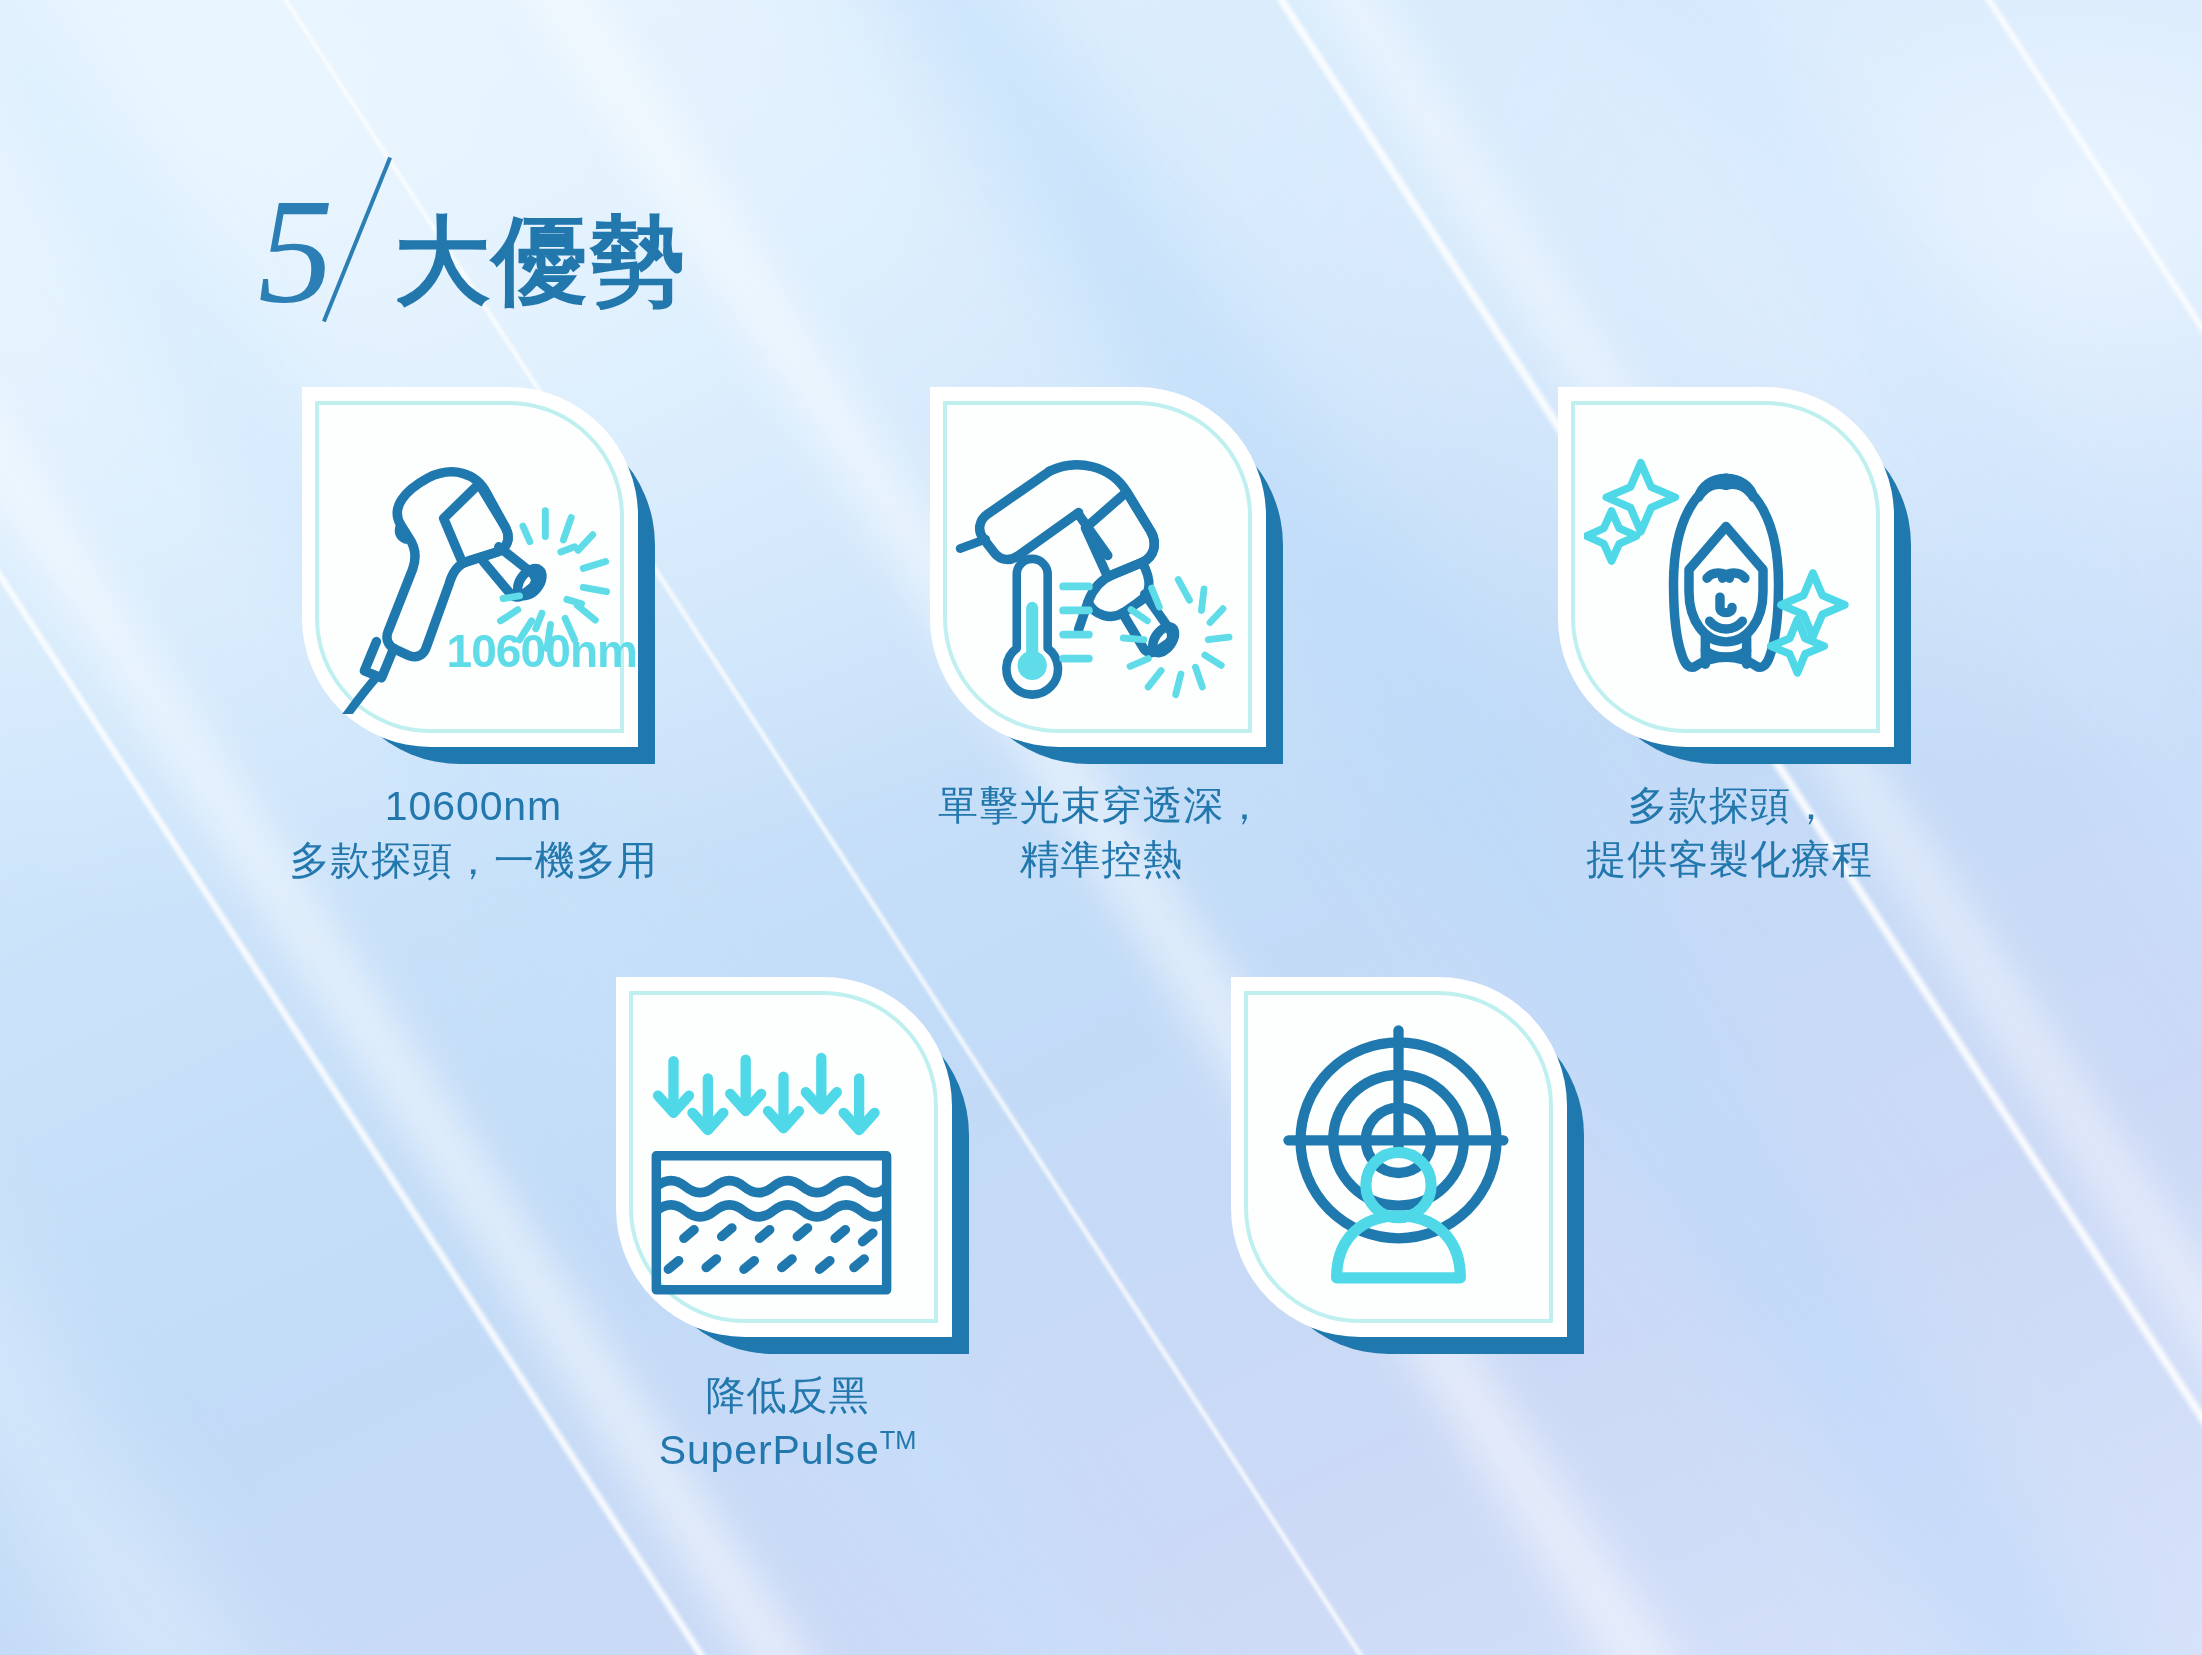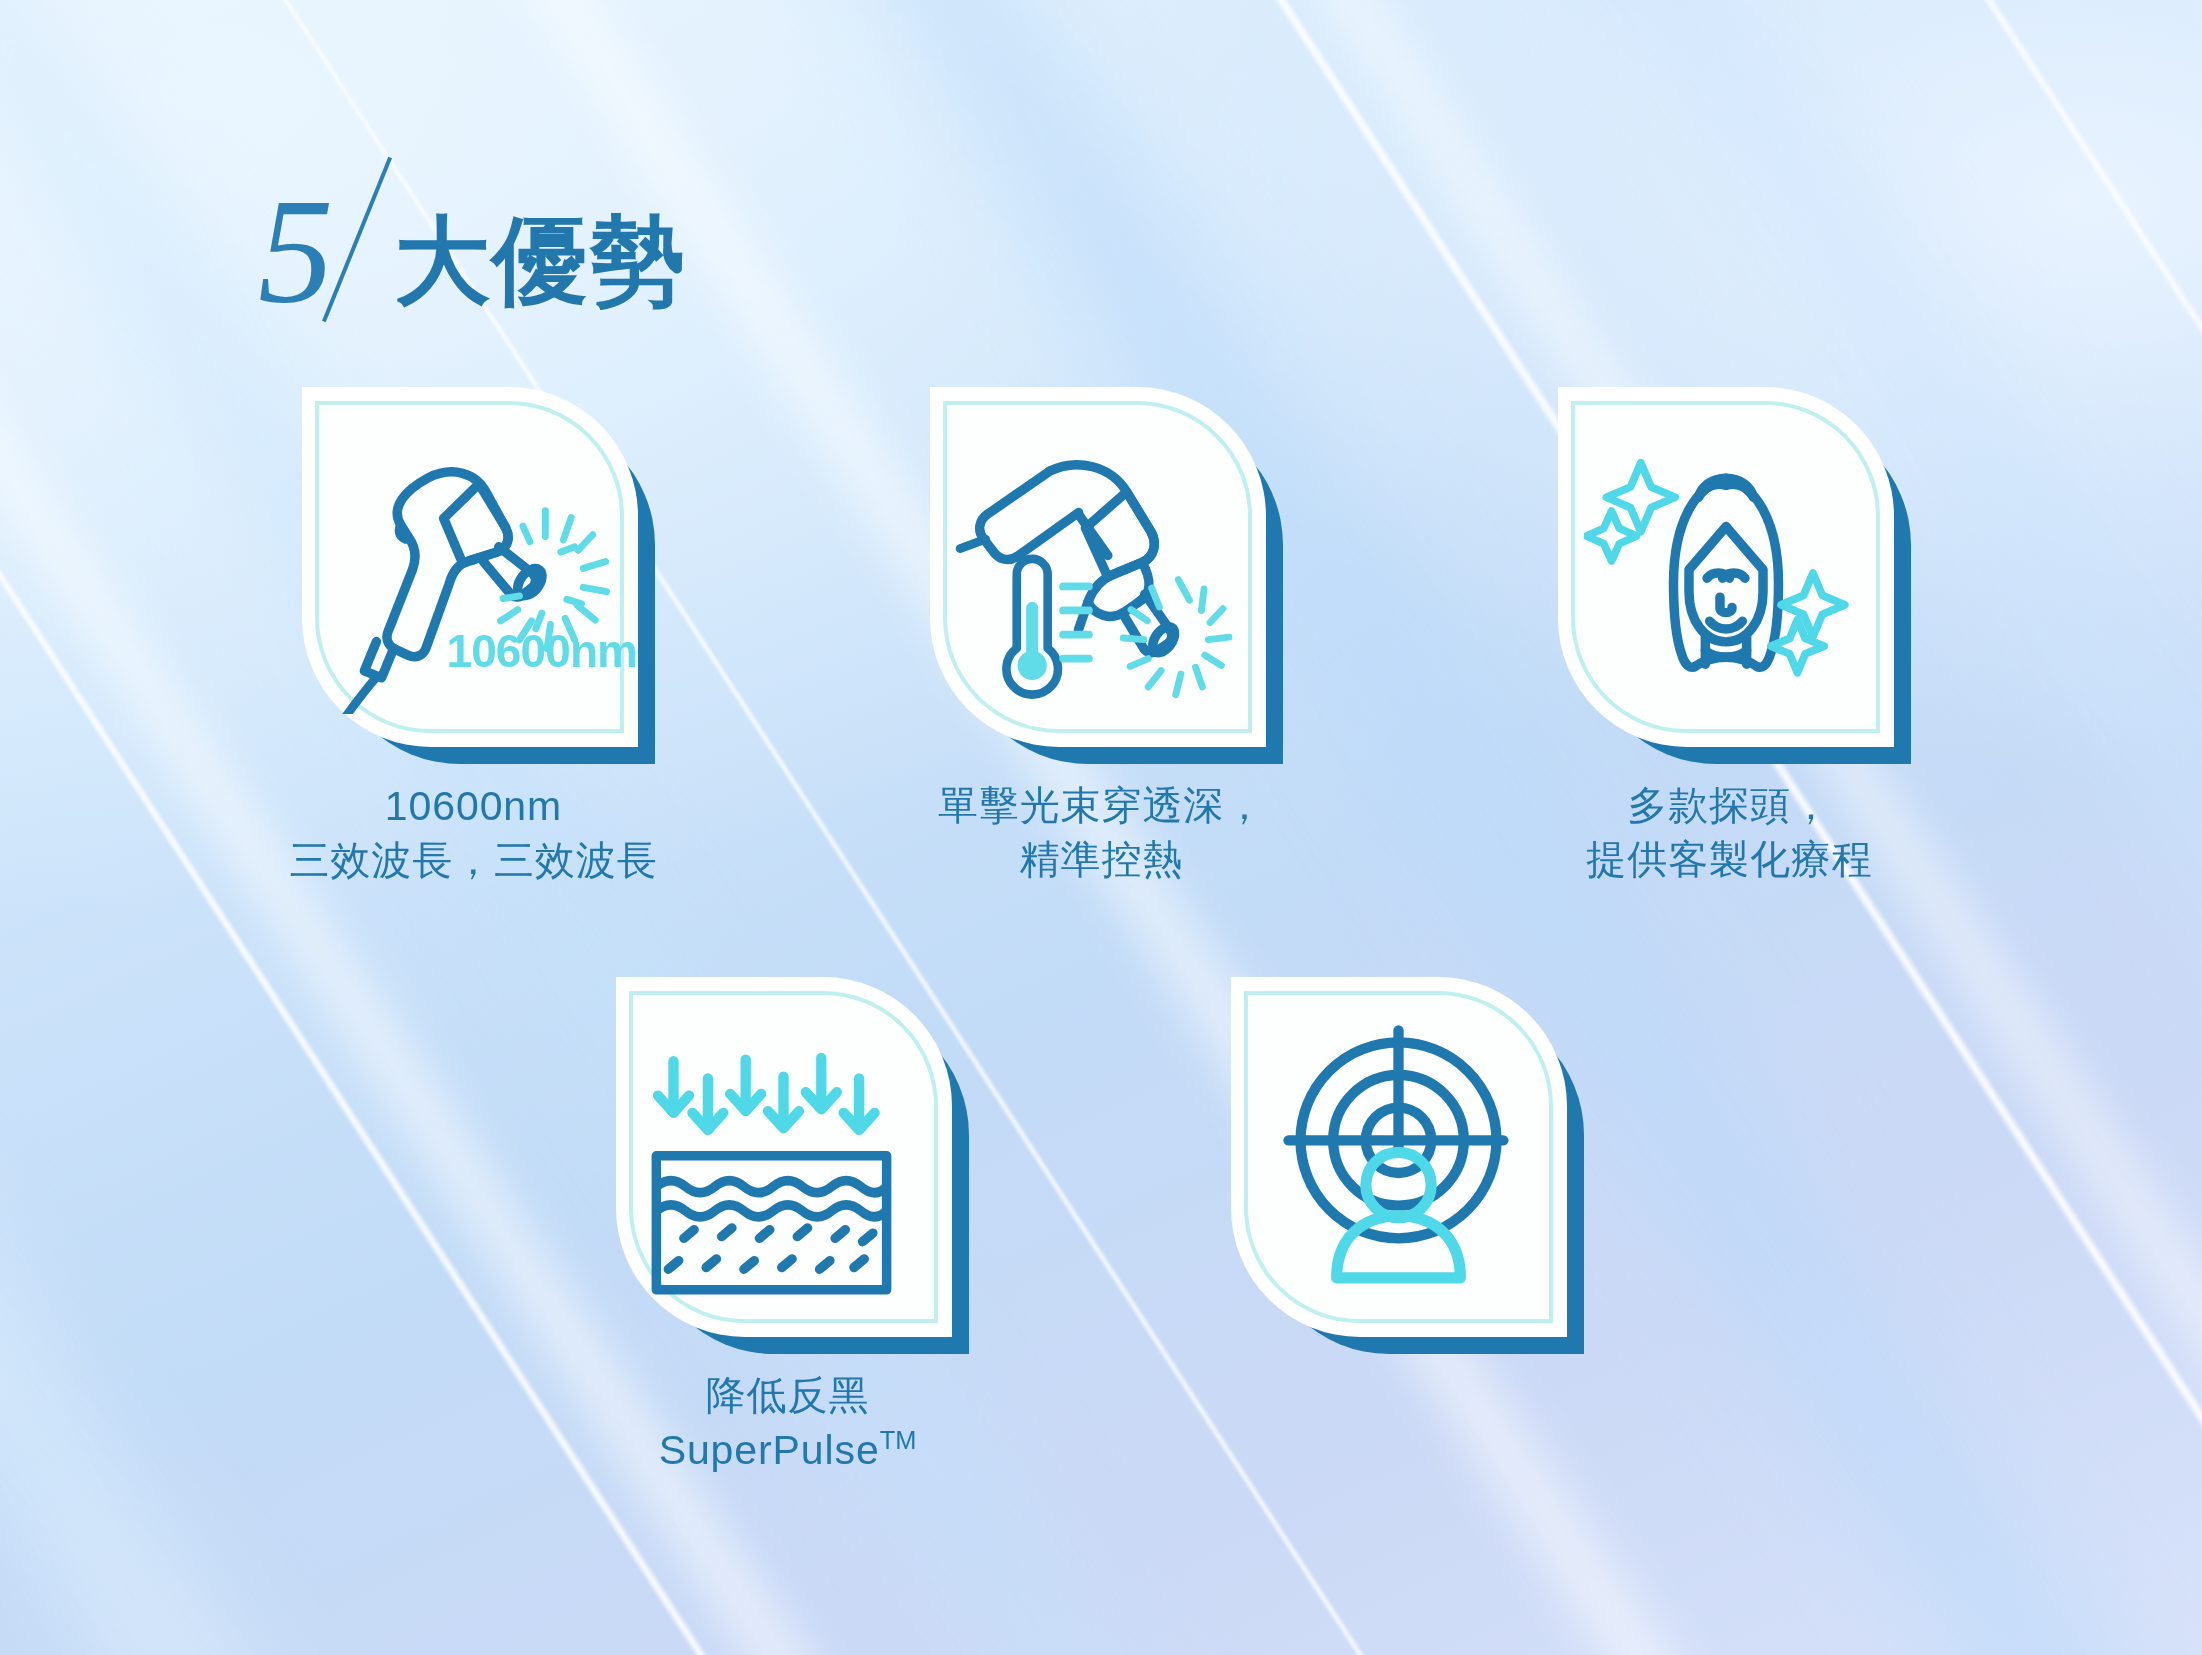--- a/index.html
+++ b/index.html
@@ -146,21 +146,21 @@
               <line x1="247" y1="241" x2="254" y2="223"></line>
               <line x1="209" y1="206" x2="228" y2="203"></line>
             </g>
           </svg>
         </div>
         <div class="nm-label">10600nm</div>
       </div>
     </div>
     <div class="caption">
       <span class="l cap-en">10600nm</span>
-      <span class="l">三效波長，三效波長</span>
+      <span class="l">多款探頭，一機多用</span>
     </div>
   </div>
 
   <div class="cell" style="left:895px;top:387px;">
     <div class="card-wrap">
       <div class="card-shadow"></div>
       <div class="card-outer">
         <div class="card-inner"></div>
         <div class="icon-slot">
           <svg width="299" height="299" viewBox="0 0 348 348">

